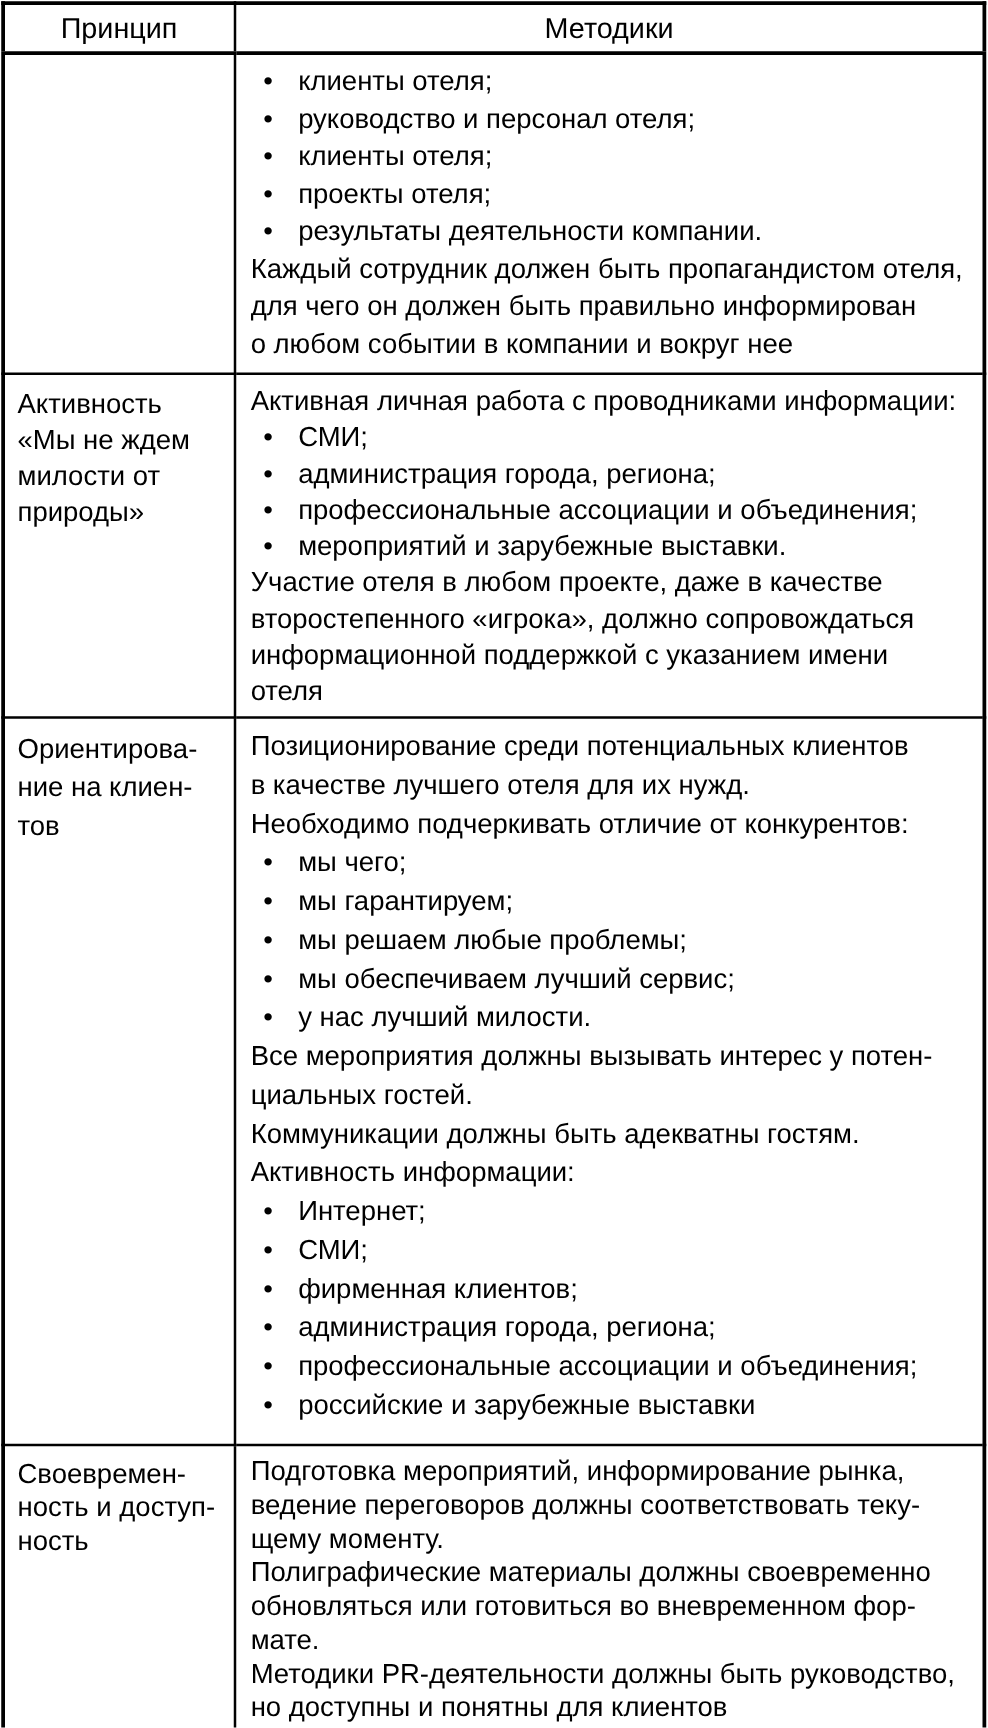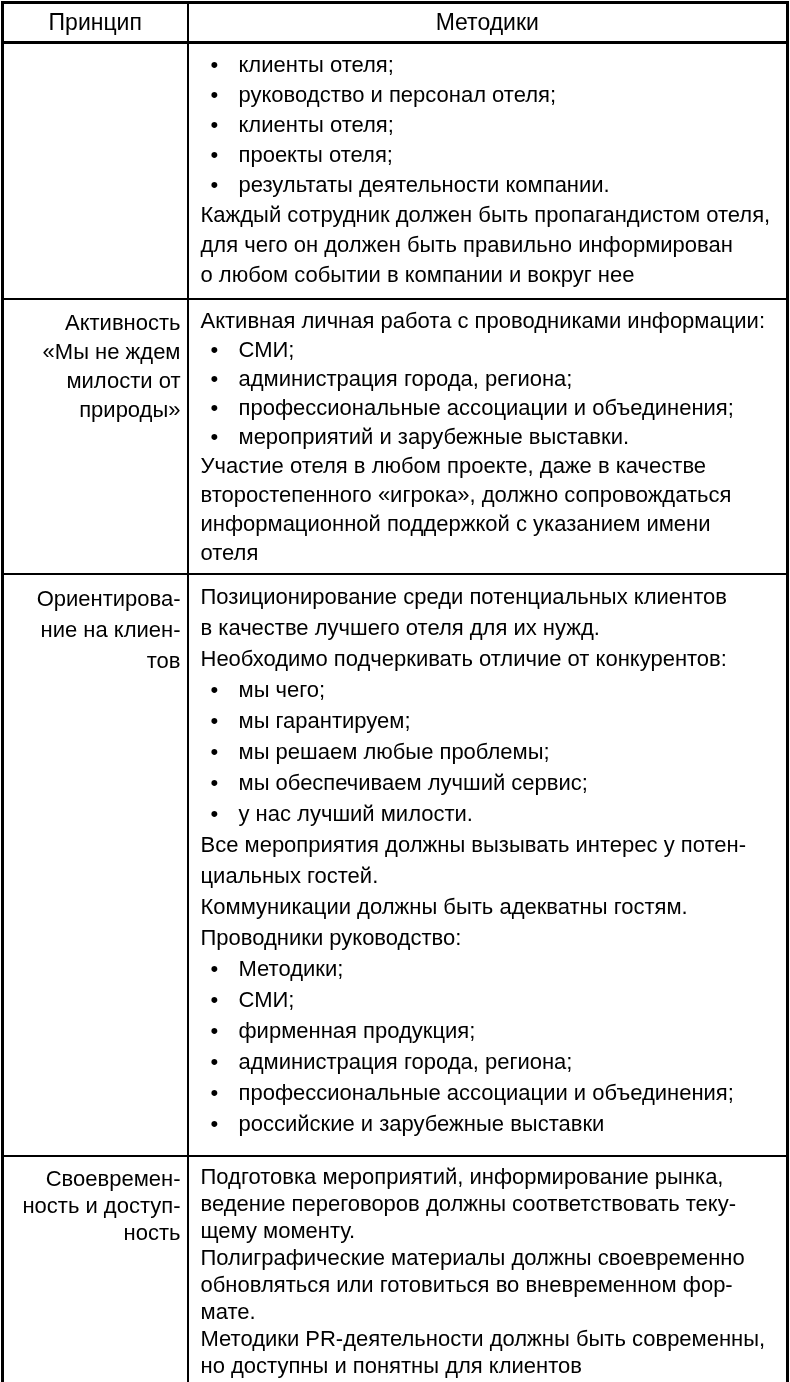--- a/index.html
+++ b/index.html
@@ -36,21 +36,21 @@
     font-size: 22px;
     padding: 6px 12px 6px 12px;
   }
   tbody td.principle-cell { padding: 8px 6px 6px 10px; }
   
   tbody tr:nth-child(1) td { line-height: 30px; height: 256px; }
   tbody tr:nth-child(2) td { line-height: 29px; height: 274px; }
   tbody tr:nth-child(3) td { line-height: 31px; height: 582px; }
   tbody tr:nth-child(4) td { line-height: 27px; height: 227px; }
   .paragraph { white-space: pre-line; margin: 0; }
-  .principle-line { display: block; text-align: right; }
+  .principle-line { display: block; }
   ul.bullet-list { list-style: none; margin: 0; padding: 0; }
   li.bullet-item { display: flex; align-items: baseline; }
   .bullet-marker {
     flex: 0 0 38px;
     padding-left: 10px;
     font-size: 22px;
   }
   .bullet-text { flex: 1 1 auto; }
 </style>
 </head>
@@ -159,33 +159,33 @@
               <span class="bullet-text">мы обеспечиваем лучший сервис;</span>
             </li>
             <li class="bullet-item">
               <span class="bullet-marker">•</span>
               <span class="bullet-text">у нас лучший милости.</span>
             </li>
           </ul>
           <div class="paragraph">Все мероприятия должны вызывать интерес у потен-
 циальных гостей.</div>
           <div class="paragraph">Коммуникации должны быть адекватны гостям.</div>
-          <div class="paragraph">Проводники руководство:</div>
-          <ul class="bullet-list">
-            <li class="bullet-item">
-              <span class="bullet-marker">•</span>
-              <span class="bullet-text">Методики;</span>
+          <div class="paragraph">Активность информации:</div>
+          <ul class="bullet-list">
+            <li class="bullet-item">
+              <span class="bullet-marker">•</span>
+              <span class="bullet-text">Интернет;</span>
             </li>
             <li class="bullet-item">
               <span class="bullet-marker">•</span>
               <span class="bullet-text">СМИ;</span>
             </li>
             <li class="bullet-item">
               <span class="bullet-marker">•</span>
-              <span class="bullet-text">фирменная продукция;</span>
+              <span class="bullet-text">фирменная клиентов;</span>
             </li>
             <li class="bullet-item">
               <span class="bullet-marker">•</span>
               <span class="bullet-text">администрация города, региона;</span>
             </li>
             <li class="bullet-item">
               <span class="bullet-marker">•</span>
               <span class="bullet-text">профессиональные ассоциации и объединения;</span>
             </li>
             <li class="bullet-item">
@@ -201,18 +201,18 @@
           <span class="principle-line">ность и доступ-</span>
           <span class="principle-line">ность</span>
         </td>
         <td class="aspects-cell">
           <div class="paragraph">Подготовка мероприятий, информирование рынка,
 ведение переговоров должны соответствовать теку-
 щему моменту.</div>
           <div class="paragraph">Полиграфические материалы должны своевременно
 обновляться или готовиться во вневременном фор-
 мате.</div>
-          <div class="paragraph">Методики PR-деятельности должны быть современны,
+          <div class="paragraph">Методики PR-деятельности должны быть руководство,
 но доступны и понятны для клиентов</div>
         </td>
       </tr>
     </tbody>
 </table>
 
 </body></html>

